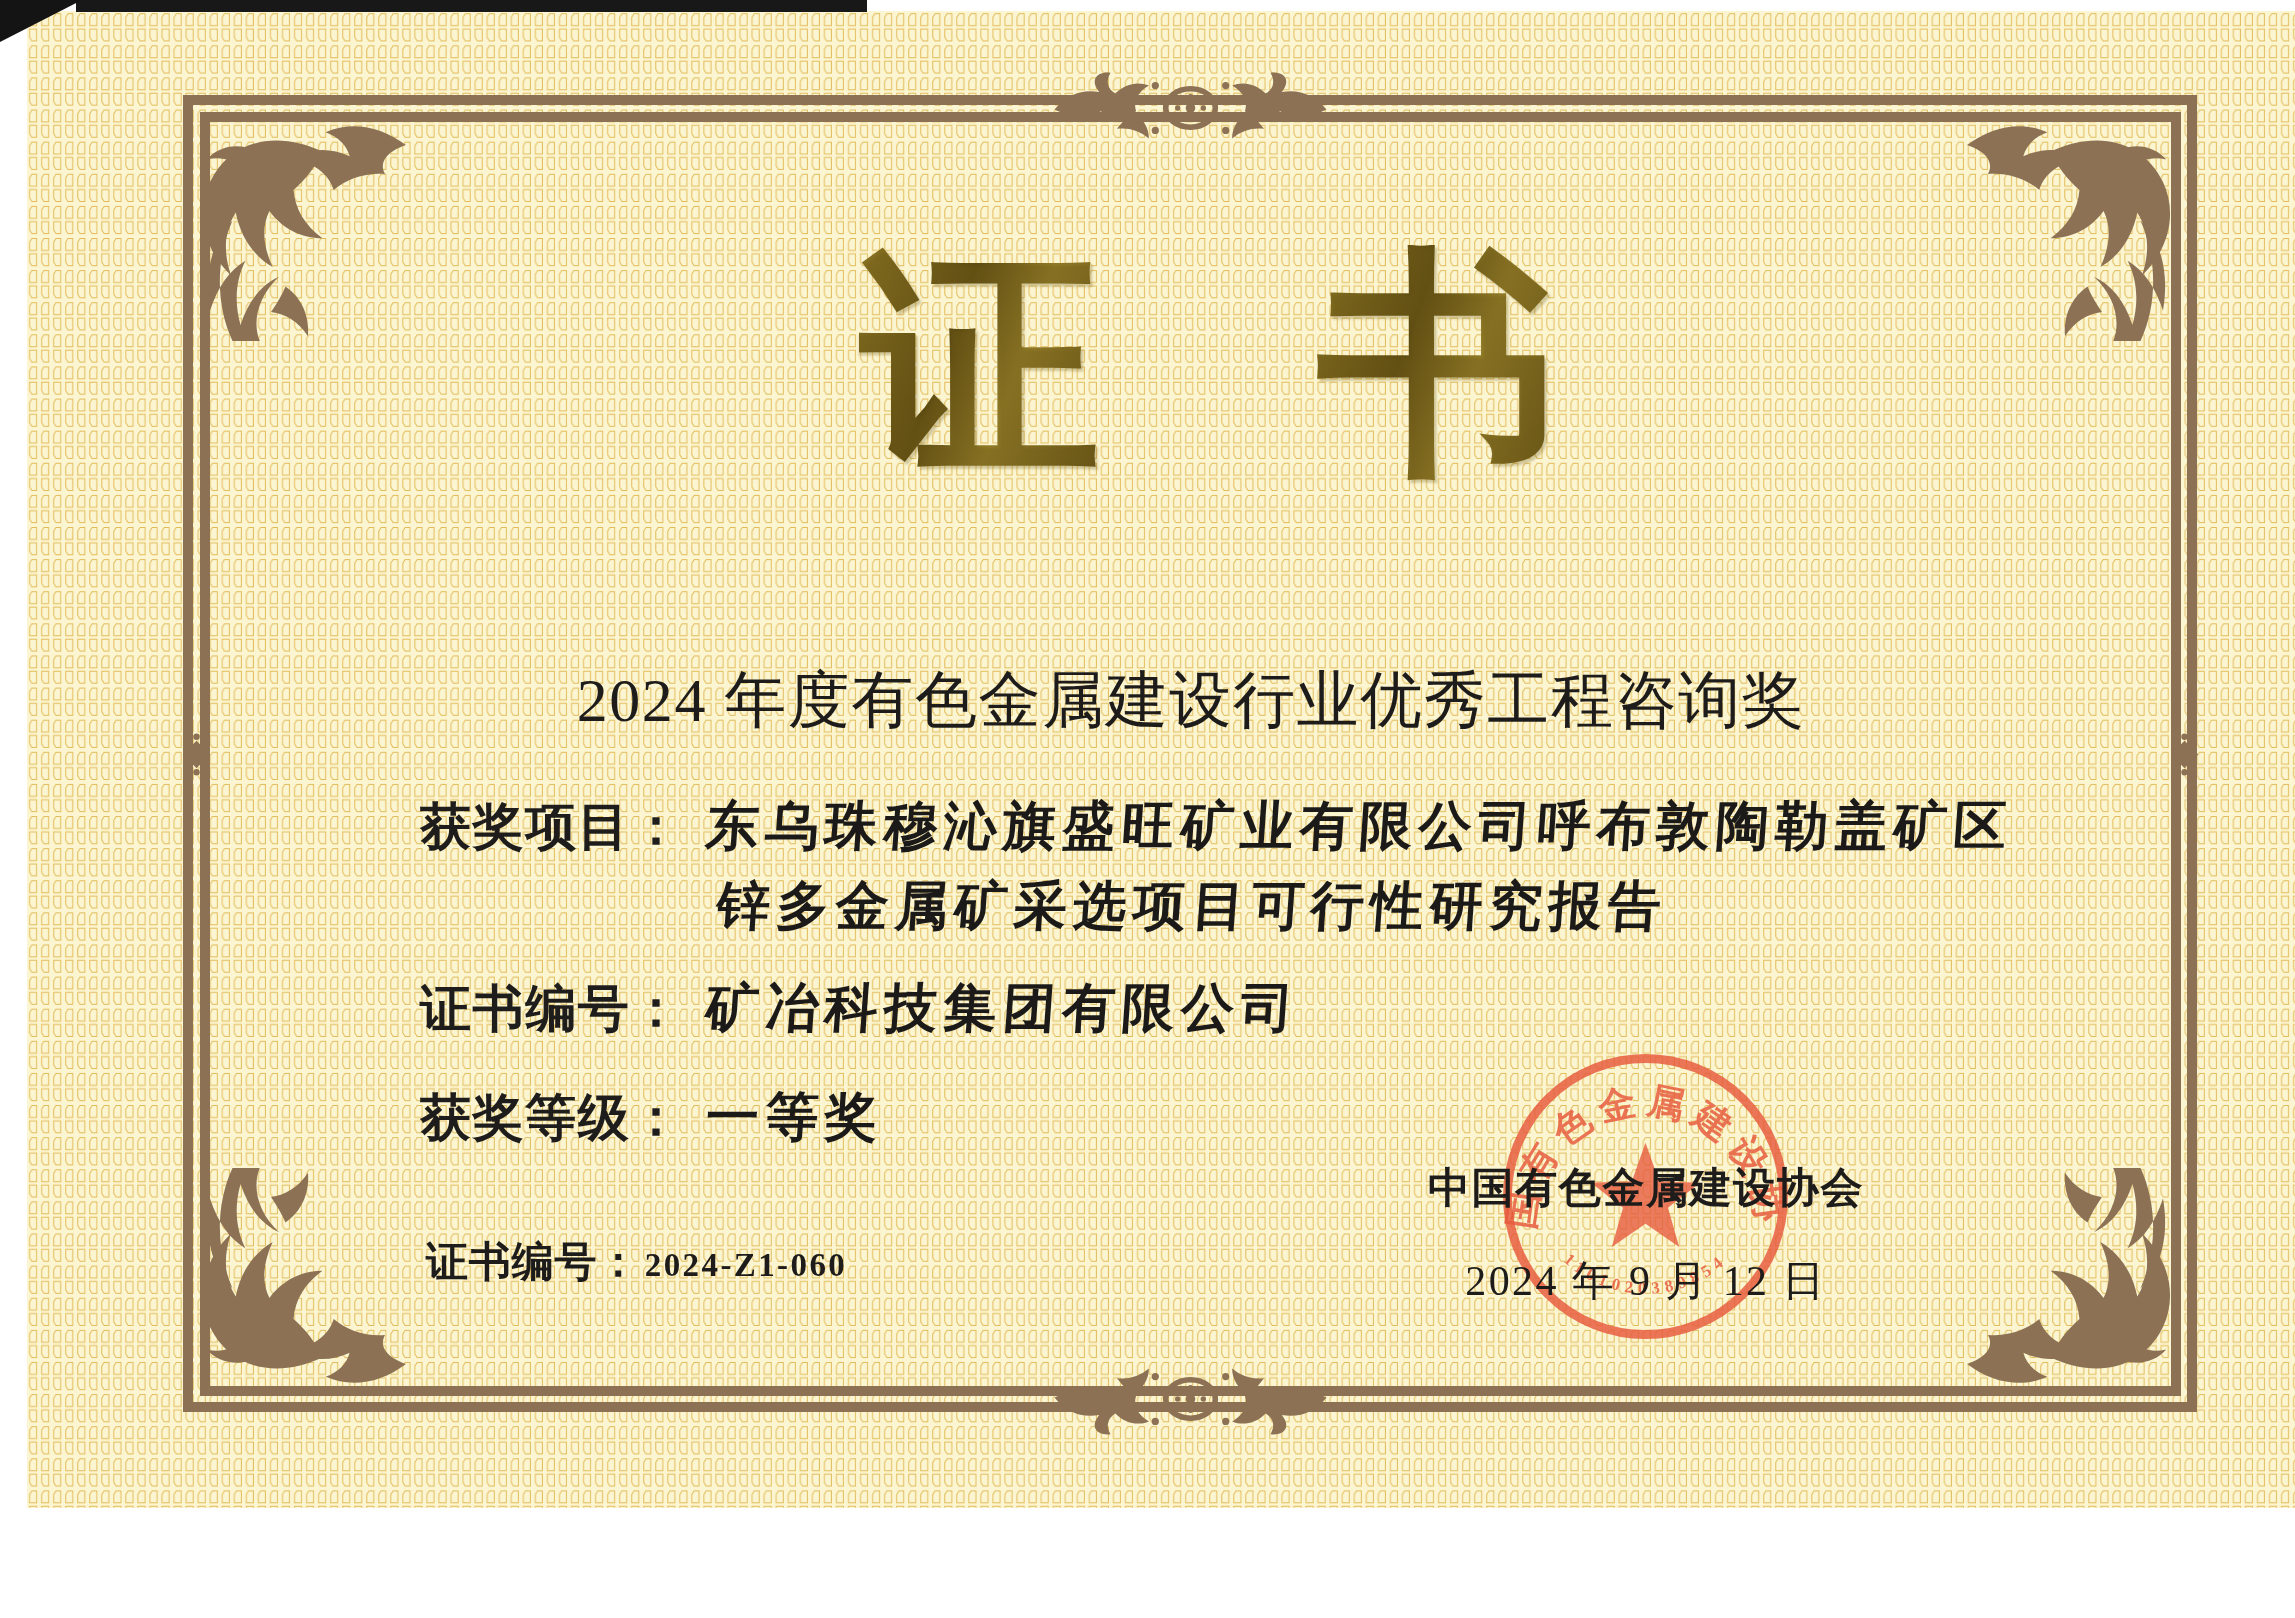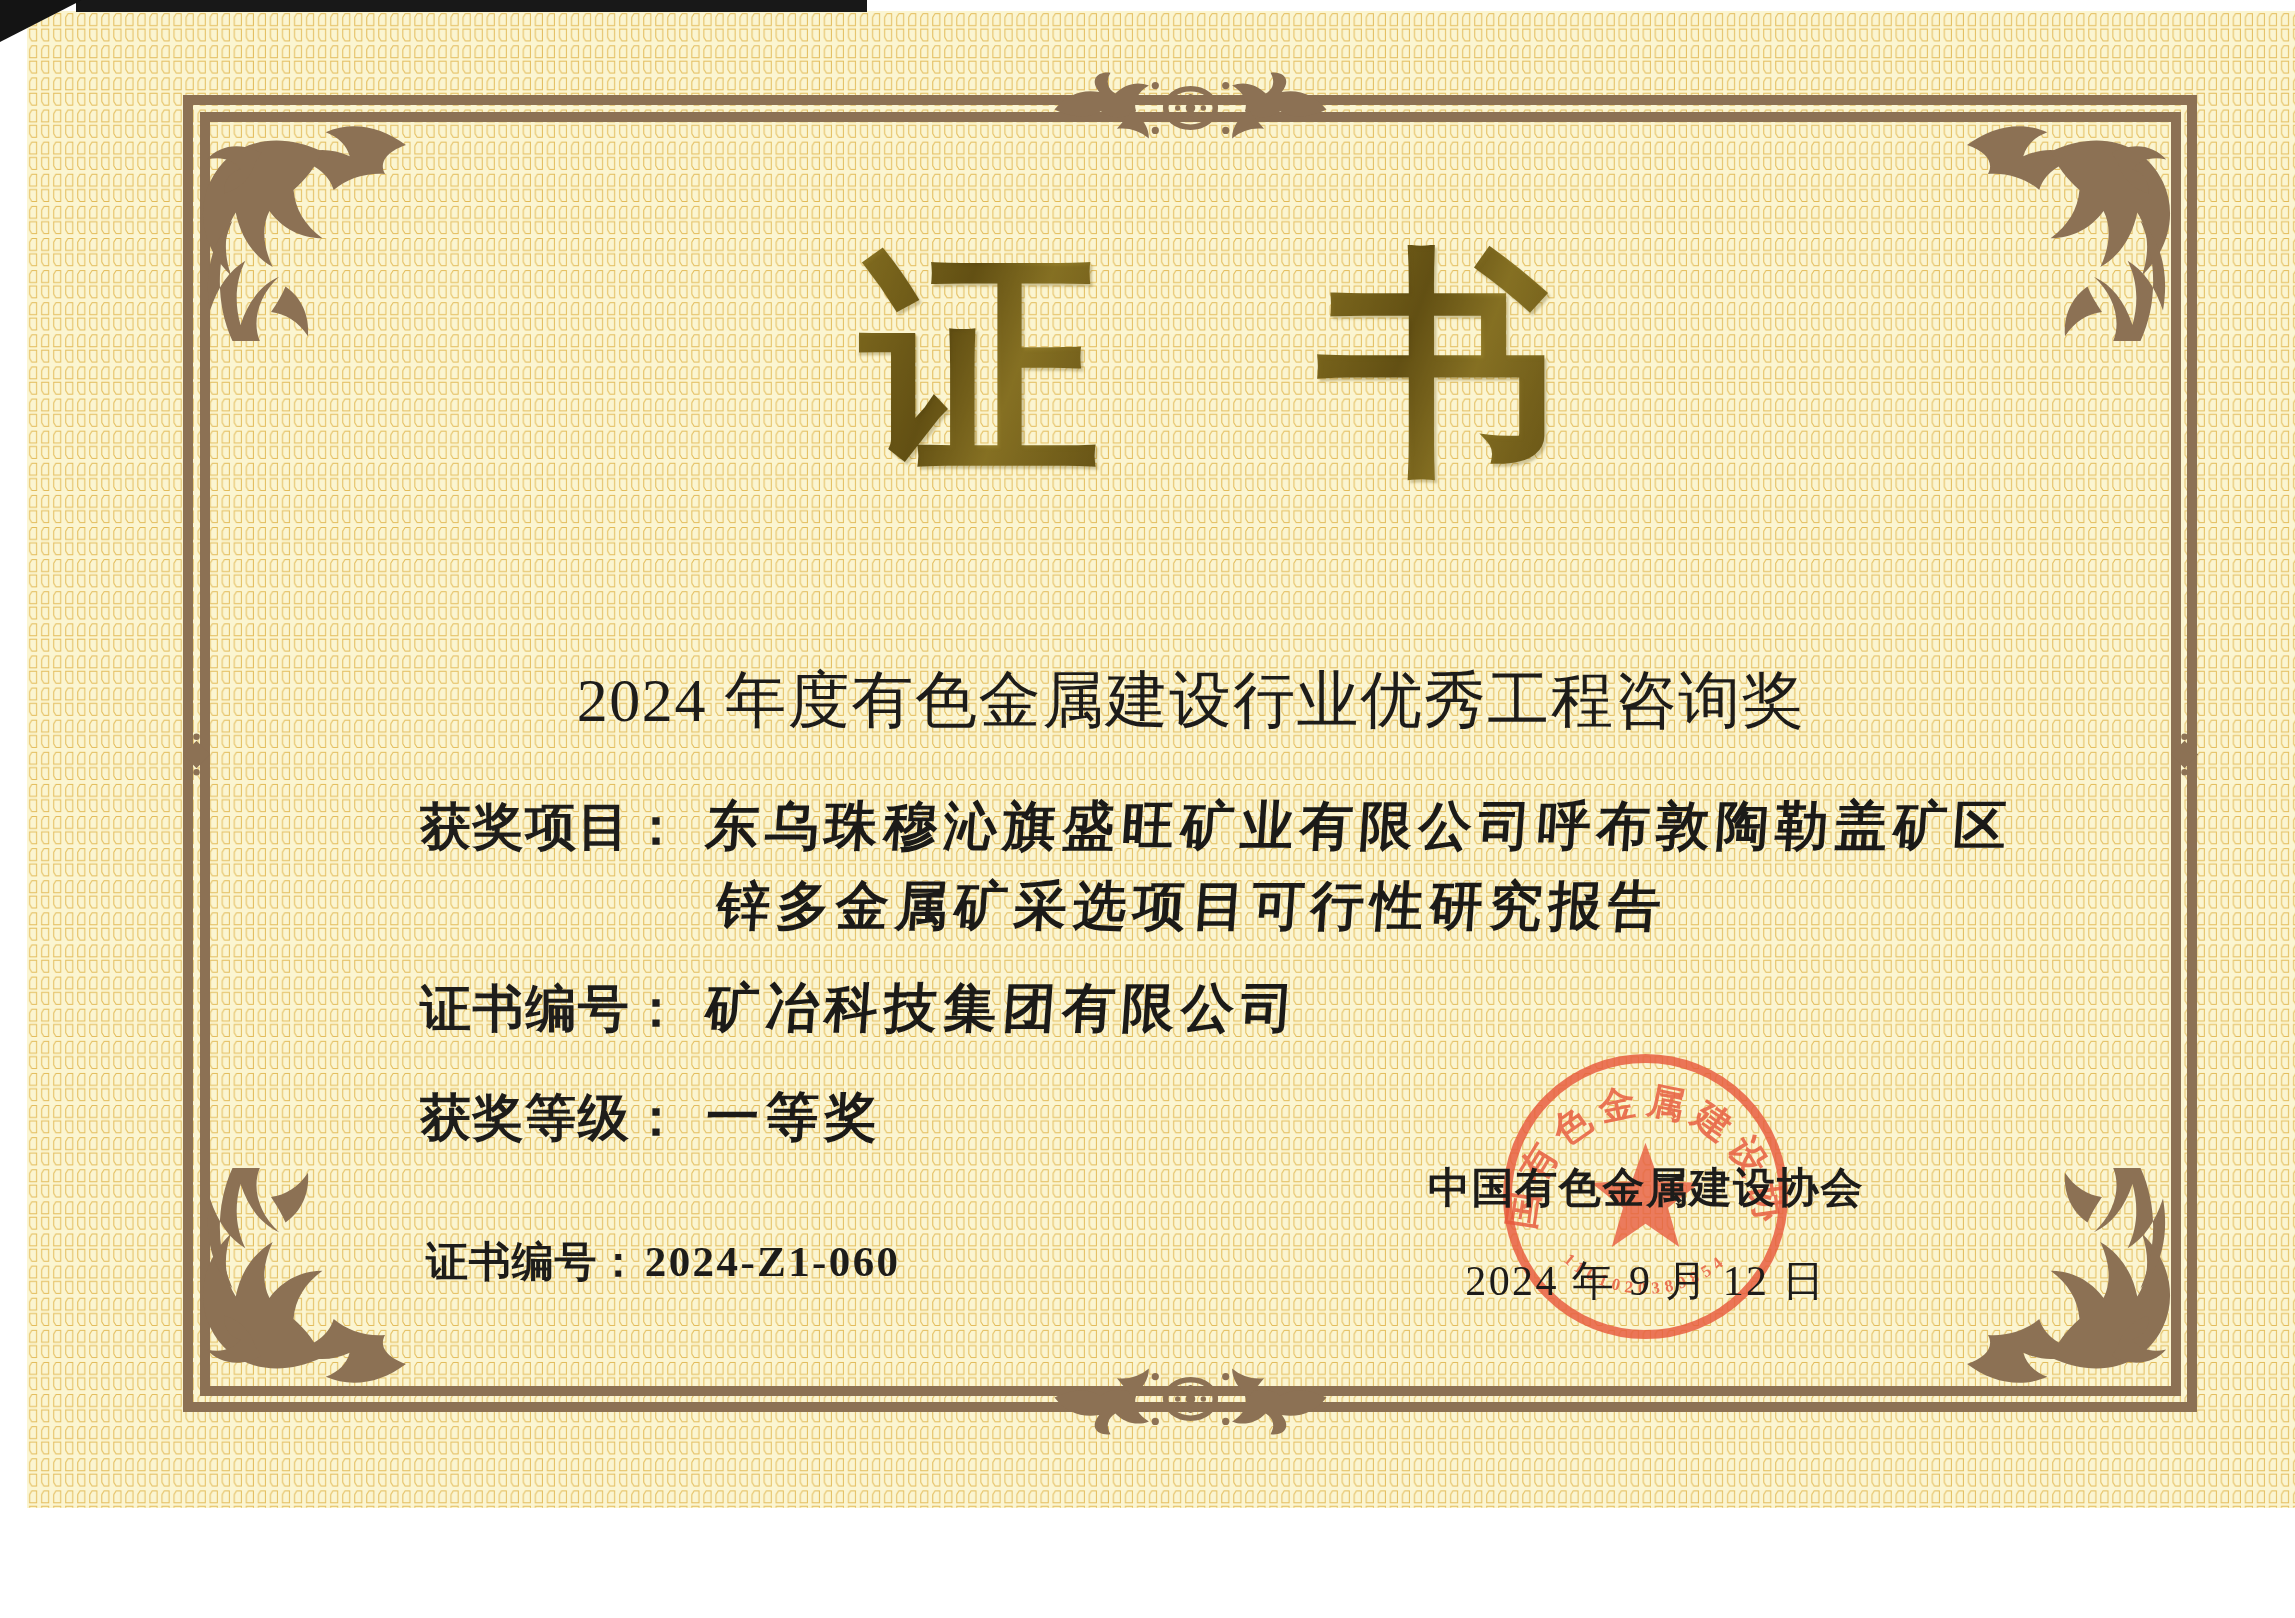--- a/index.html
+++ b/index.html
@@ -37,21 +37,21 @@
   .field-label{font-size:51px;font-weight:600;letter-spacing:1.6px;color:#1e1d1b;font-family:Liberation Serif, serif;}
   .brush{font-size:53px;font-weight:700;letter-spacing:6.4px;color:#1b1a18;
     display:inline-block;transform:skewX(-4deg);margin-left:22.5px;}
   .row-project{left:420px;top:791px;}
   .project-line2{left:717px;top:871px;z-index:6;}
   .project-line2 .brush{margin-left:0;}
   .row-org{left:420px;top:973px;}
   .row-grade{left:420px;top:1082px;}
   .cert-no{left:426px;top:1234px;z-index:6;white-space:nowrap;color:#1d1c1a;}
   .cert-no-label{font-size:42px;font-weight:600;letter-spacing:0.8px;text-align:center;}
-  .cert-no-value{font-size:43px;font-weight:600;letter-spacing:2.4px;margin-left:4.8px;}
+  .cert-no-value{font-size:33px;font-weight:600;letter-spacing:2.4px;margin-left:4.8px;}
   .issuer-block{left:1365px;top:0;width:562px;text-align:center;z-index:6;color:#1d1c1a;}
   .issuer-name{position:absolute;left:0;top:1160px;width:562px;font-size:42px;font-weight:600;letter-spacing:1.6px;}
   .issue-date{position:absolute;left:0;top:1253px;width:562px;font-size:42px;font-weight:400;letter-spacing:2.4px;}
   .seal-svg{left:1485px;top:1036px;width:321px;height:321px;z-index:5;}
 </style>
 </head>
 <body>
 
 <div class="page">
 

